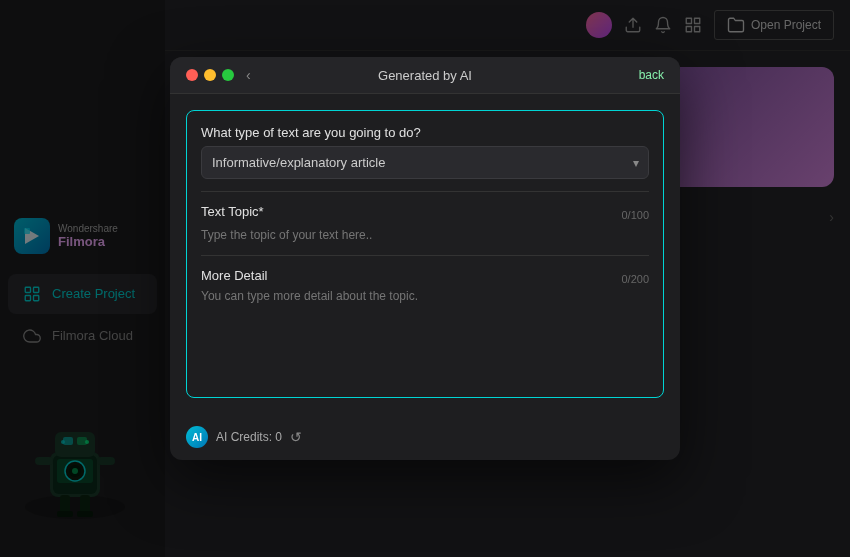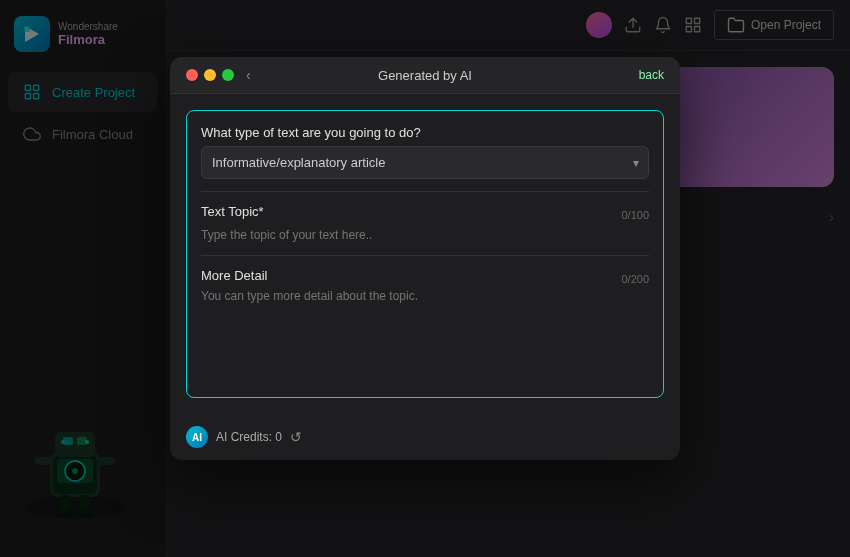--- a/index.html
+++ b/index.html
@@ -21,20 +21,21 @@
     }
 
     
     .sidebar {
       width: 165px;
       background: #1c1c1e;
       display: flex;
       flex-direction: column;
       padding: 0;
       flex-shrink: 0;
+      justify-content: center;
     }
 
     .sidebar-logo {
       display: flex;
       align-items: center;
       gap: 8px;
       padding: 16px 14px 20px;
     }
 
     .logo-icon {

